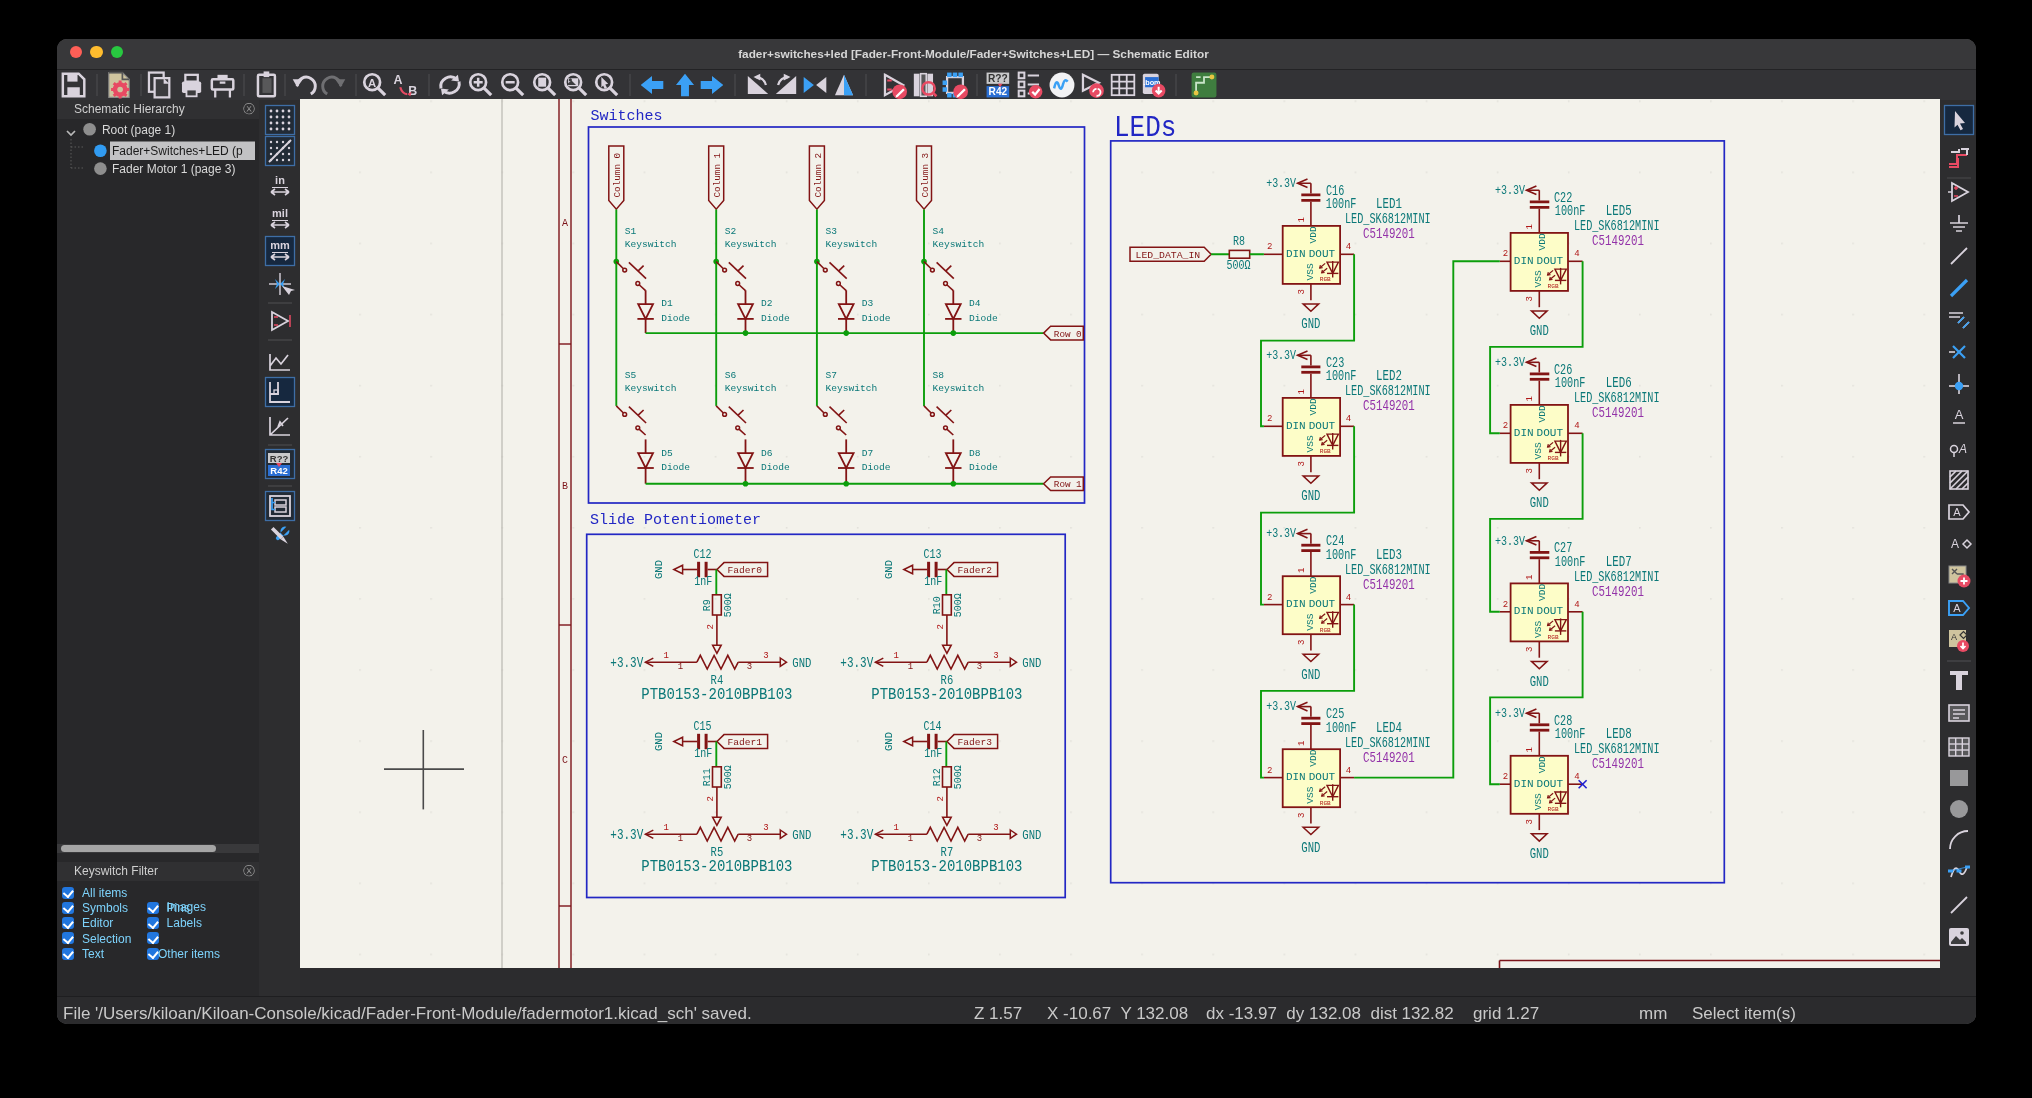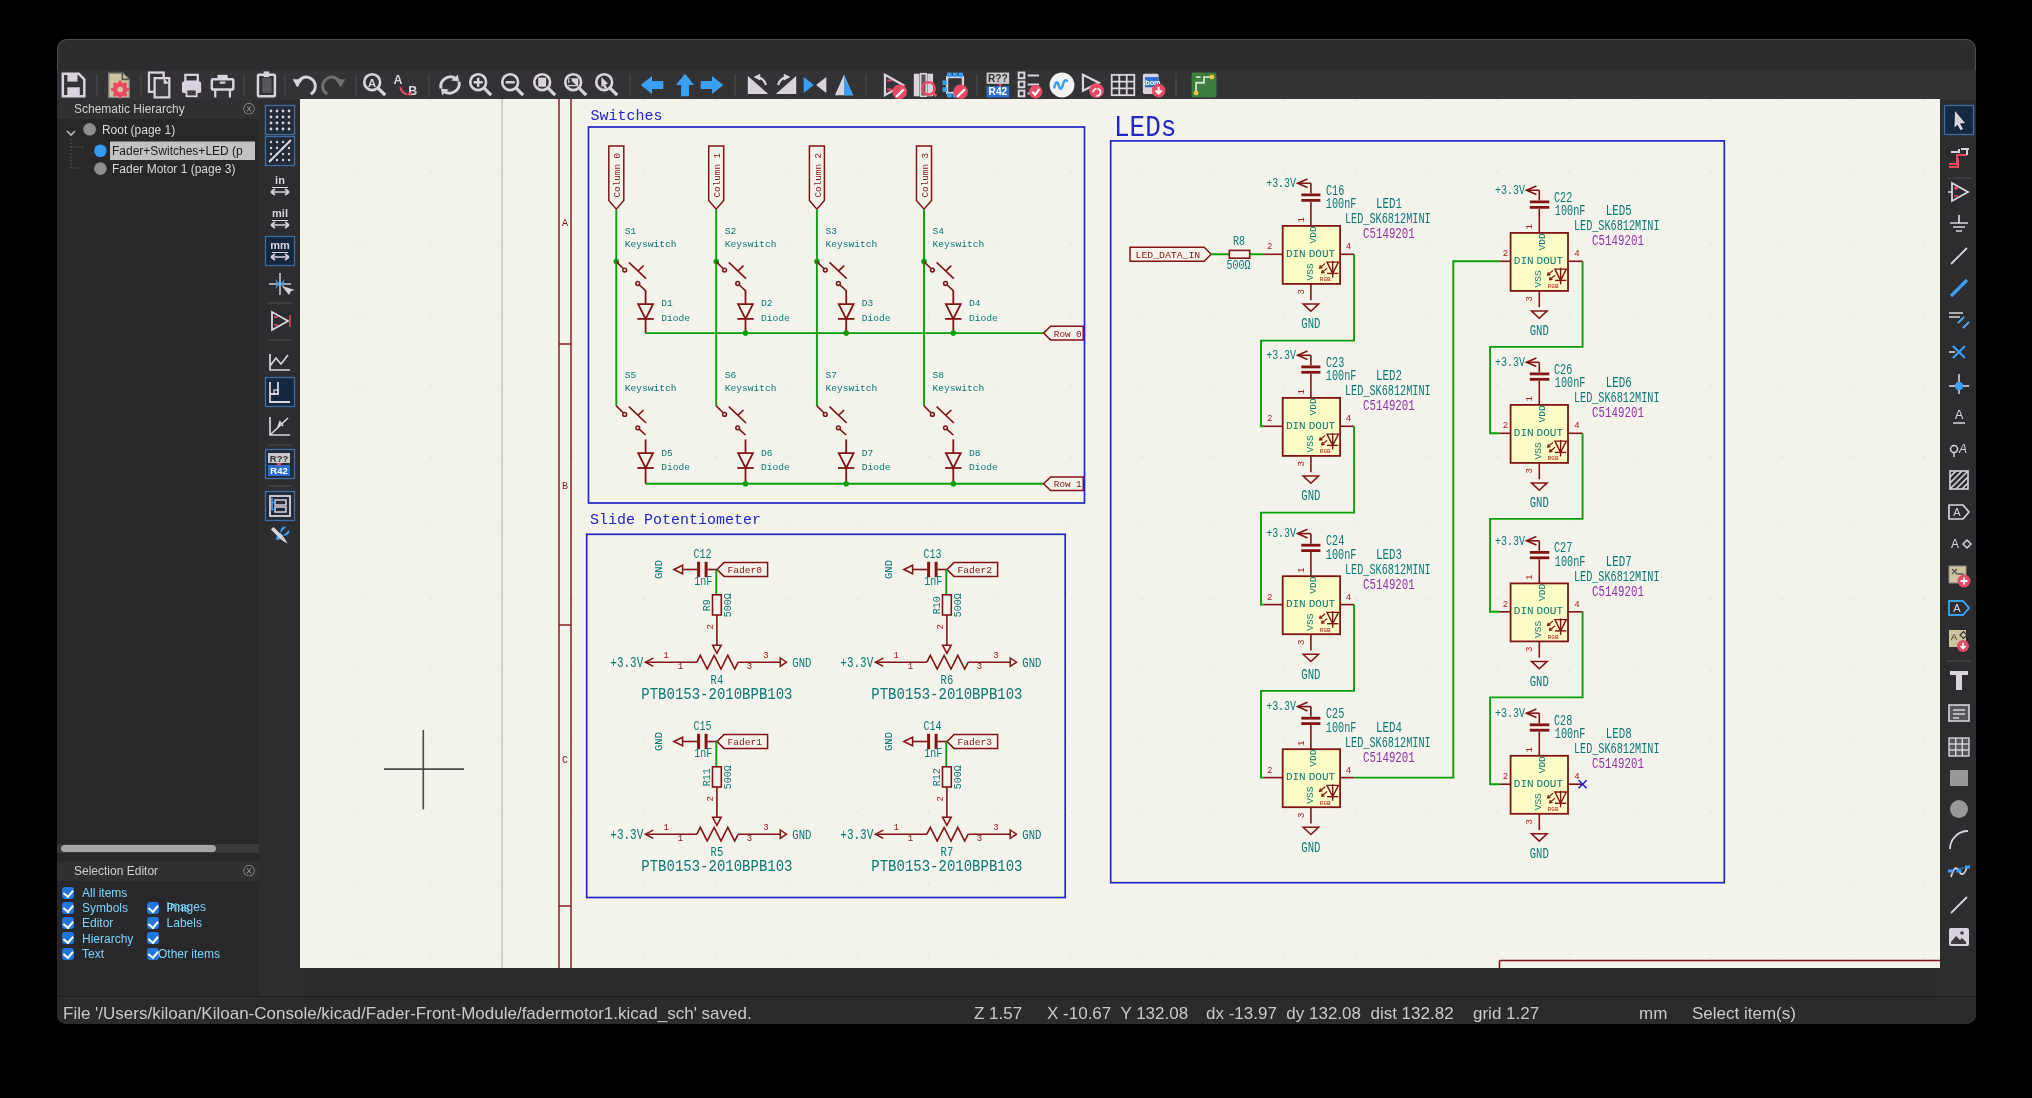--- a/index.html
+++ b/index.html
@@ -14,20 +14,26 @@
 #status{position:absolute;left:0;top:957px;width:100%;height:28px;background:#2b2b2d;border-top:1px solid #1e1e20;color:#c9c9c9;font-size:17px}
 #status span{position:absolute;top:7px;white-space:pre}
 .phead{position:absolute;left:0;width:202px;height:19px;background:#303032;color:#cfcfcf;font-size:12px;line-height:19px}
 .phead span{margin-left:17px}
 .pclose{position:absolute;right:4px;top:0;color:#9a9a9a;font-size:12px}
 .cb{position:absolute;width:12.5px;height:12px;border-radius:3px;background:#2176de}
 .cb:after{content:"";position:absolute;left:3.2px;top:1.6px;width:4.5px;height:6.5px;border:solid #fff;border-width:0 2px 2px 0;transform:rotate(40deg)}
 .cbl{position:absolute;font-size:12px;color:#7dd3fc}
 </style></head><body>
 <div id="win">
+<div id="titlebar">
+<div class="tl" style="left:12.5px;background:#ff5f57"></div>
+<div class="tl" style="left:33px;background:#febc2e"></div>
+<div class="tl" style="left:53.5px;background:#28c840"></div>
+<div id="title">fader+switches+led [Fader-Front-Module/Fader+Switches+LED] — Schematic Editor</div>
+</div>
 <svg id="toolbar" viewBox="57 70 1919 30" width="1919" height="30">
 <g transform="translate(73,85) scale(1.13)">
         <path d="M-9,-10 h14 l5,5 v15 h-19 z" fill="none" stroke="#d9d3dd" stroke-width="2.2"></path>
         <rect x="-5" y="-10" width="9" height="7" fill="#d9d3dd"></rect>
         <rect x="-5" y="2" width="11" height="8" fill="#d9d3dd"></rect>
       </g>
 <line x1="97" y1="74" x2="97" y2="96" stroke="#4a4a4d" stroke-width="1.2"></line>
 <g transform="translate(119,85) scale(1.13)">
         <path d="M-9,-11 h12 l6,6 v16 h-18 z" fill="#cfc49e" stroke="#8a8a8a" stroke-width="1"></path>
         <path d="M-9,-11 h12 v6 h6" fill="none" stroke="#555" stroke-width="1.5"></path>
@@ -249,33 +255,33 @@
 <circle cx="32.6" cy="10.3" r="6.3" fill="#8e8e8e"></circle>
 <rect x="53" y="22.5" width="145" height="18.5" fill="#c2c2c4"></rect>
 <circle cx="43.4" cy="31.8" r="6.3" fill="#319bf1"></circle>
 <circle cx="43.4" cy="49.6" r="6.3" fill="#8e8e8e"></circle>
 <text x="44.9" y="14.5" fill="#d8d8d8" font-size="12">Root (page 1)</text>
 <text x="55" y="36.3" fill="#1b1b1b" font-size="12">Fader+Switches+LED (p</text>
 <text x="55" y="53.8" fill="#d8d8d8" font-size="12">Fader Motor 1 (page 3)</text>
 </svg>
 <div style="position:absolute;left:0;top:744px;width:202px;height:9px;background:#39393b"></div>
 <div style="position:absolute;left:4px;top:745px;width:155px;height:7px;background:#a5a5a5;border-radius:3.5px"></div>
-<div class="phead" style="top:762px"><span>Selection Editor</span><span class="pclose">ⓧ</span></div>
+<div class="phead" style="top:762px"><span>Keyswitch Filter</span><span class="pclose">ⓧ</span></div>
 <div class="cb" style="left:4.6px;top:786.7px"></div>
       <span class="cbl" style="left:25px;top:786px">All items</span>
 <div class="cb" style="left:4.6px;top:801.9px"></div>
       <span class="cbl" style="left:25px;top:801.2px">Symbols</span>
 <div class="cb" style="left:89.8px;top:801.9px"></div>
       <span class="cbl" style="left:109.6px;top:801.2px">Pins</span>
 <div class="cb" style="left:4.6px;top:817.1px"></div>
       <span class="cbl" style="left:25px;top:816.4px">Editor</span>
 <div class="cb" style="left:89.8px;top:817.1px"></div>
       <span class="cbl" style="left:109.6px;top:816.4px">Labels</span>
 <div class="cb" style="left:4.6px;top:832.3px"></div>
-      <span class="cbl" style="left:25px;top:831.6px">Hierarchy</span>
+      <span class="cbl" style="left:25px;top:831.6px">Selection</span>
 <div class="cb" style="left:89.8px;top:832.3px"></div>
       <span class="cbl" style="left:109.6px;top:800px">Images</span>
 <div class="cb" style="left:4.6px;top:847.5px"></div>
       <span class="cbl" style="left:25px;top:846.8px">Text</span>
 <div class="cb" style="left:89.8px;top:847.5px"></div>
       <span class="cbl" style="left:101px;top:846.8px">Other items</span>
 </div>
 <svg id="ltools" viewBox="259 100 41 896" width="41" height="896">
 <g transform="translate(280,120)">
         <rect x="-14.5" y="-14.5" width="29" height="29" fill="#222b36" stroke="#3e6ea6" stroke-width="1.3"></rect>

